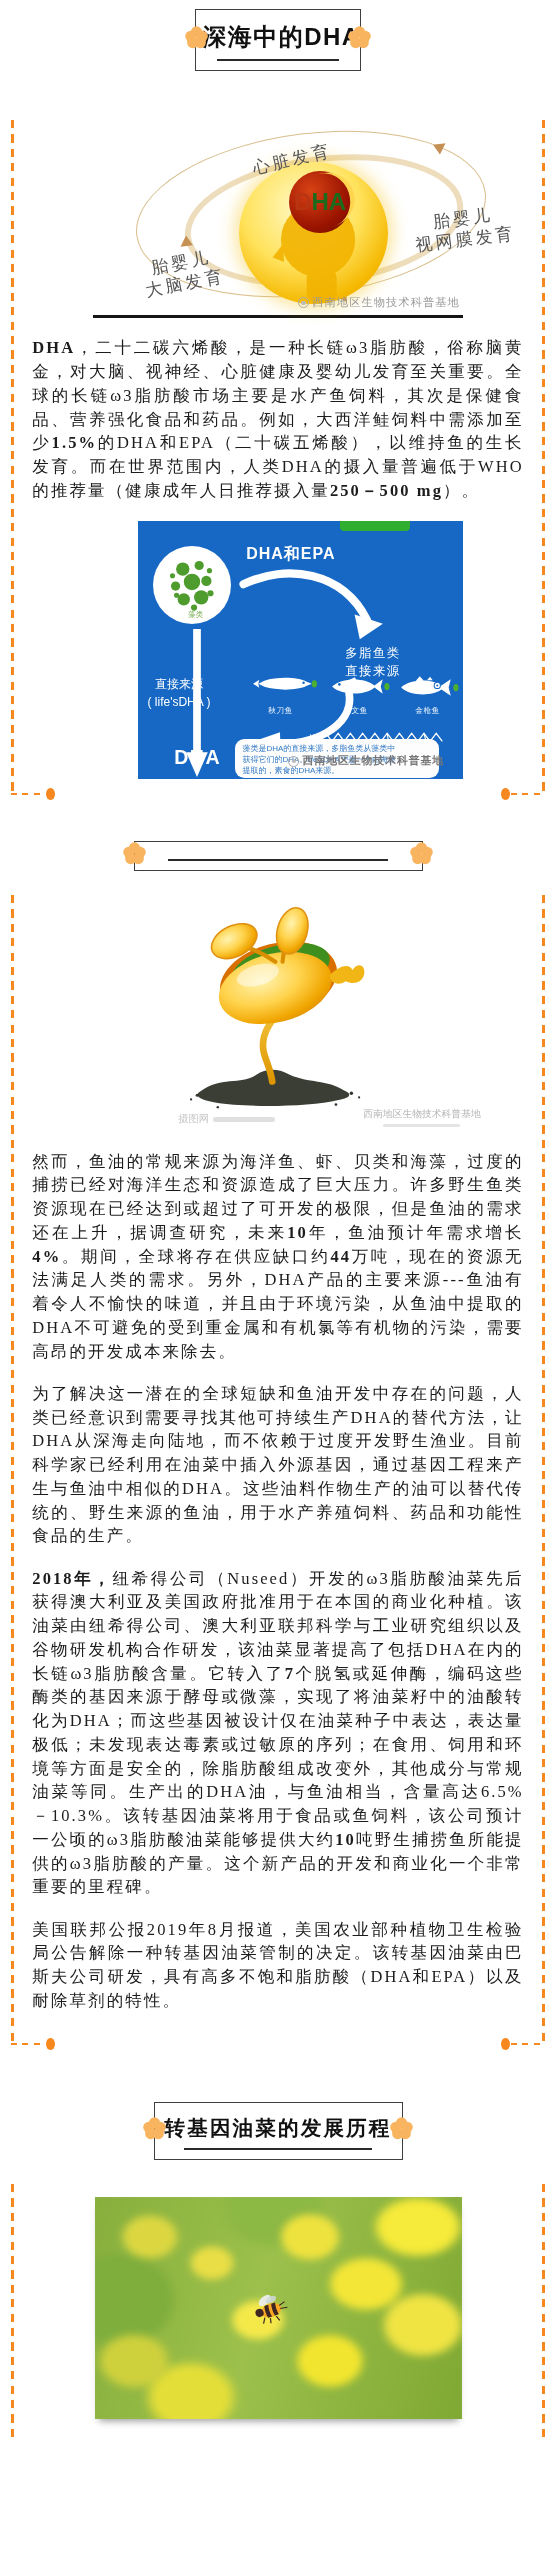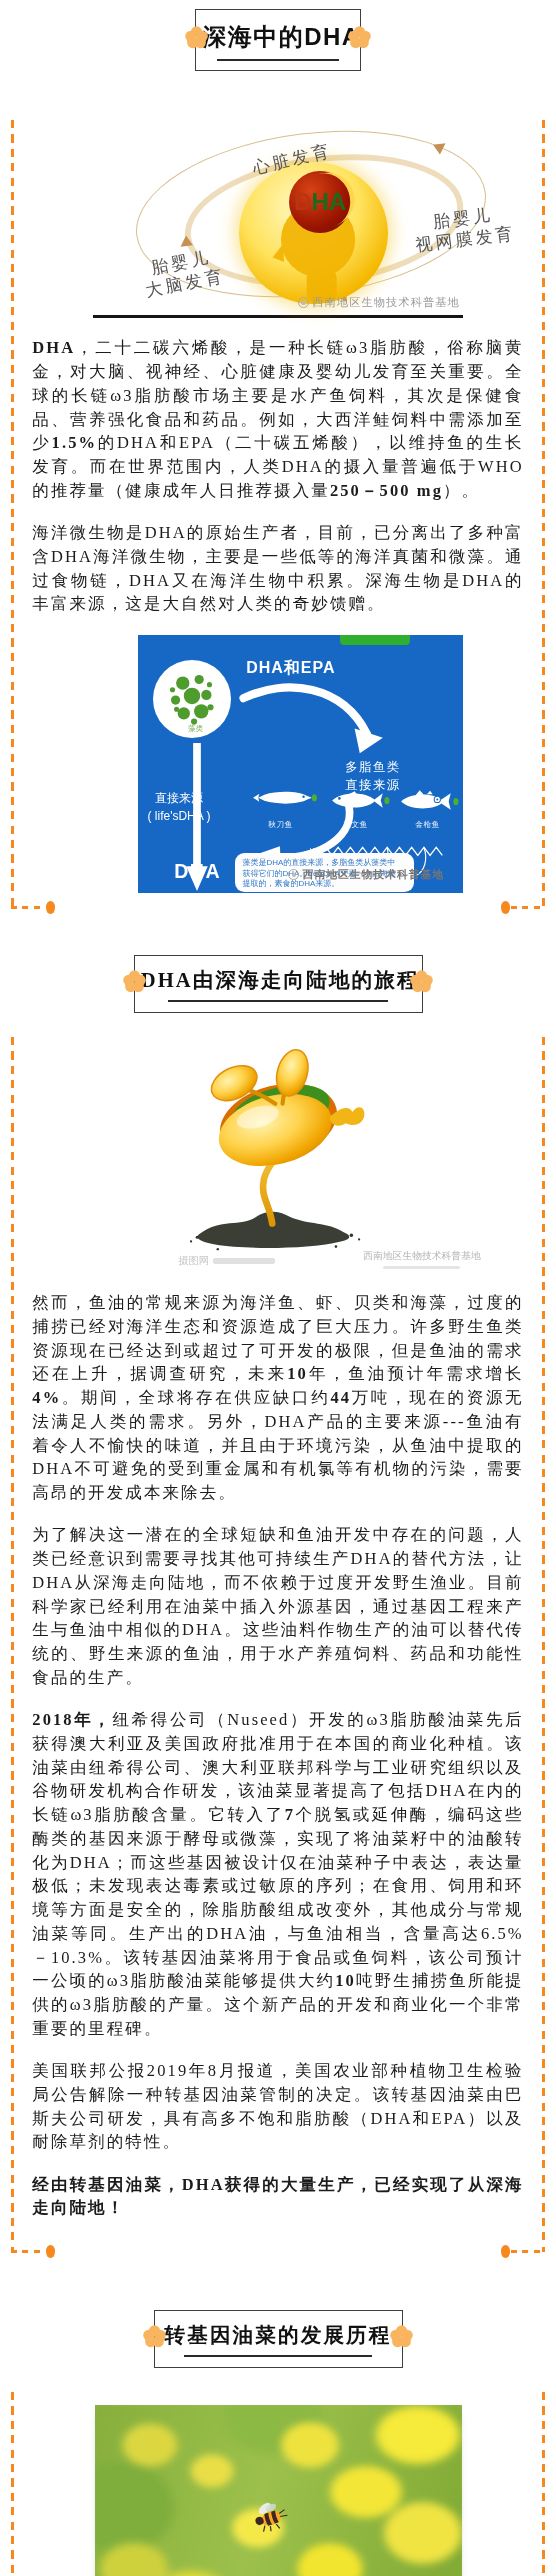--- a/index.html
+++ b/index.html
@@ -82,21 +82,21 @@
   .ig-varrow{position:absolute;left:47px;top:108px;}
   .ig-fish{position:absolute;top:154px;} .ig-fish svg{display:block;}
   .ig-f1{left:113px;} .ig-f2{left:190px;} .ig-f3{left:260px;}
   .ig-fish-label{position:absolute;top:185px;color:#eaf2fb;font-size:7.7px;letter-spacing:0.5px;
     font-family:Liberation Serif, serif;}
   .ig-fl1{left:130px;} .ig-fl2{left:205px;} .ig-fl3{left:277px;}
   .ig-arrow2{position:absolute;left:106px;top:170px;}
   .ig-chem{position:absolute;left:170px;top:200px;}
   .ig-dha{position:absolute;left:36px;top:225px;color:#fff;font-size:19.6px;font-weight:700;letter-spacing:1.5px;
     font-family:"Liberation Sans","DejaVu Sans",sans-serif;}
-  .ig-note{position:absolute;left:97px;top:218px;width:179px;height:39px;background:#fdfdfd;border-radius:9.3px;
+  .ig-note{position:absolute;left:97px;top:218px;width:204px;height:39px;background:#fdfdfd;border-radius:9.3px;
     padding:5.2px 7.2px;box-sizing:border-box;color:#3179c6;font-size:8px;line-height:1.35;
     font-family:"Liberation Sans","DejaVu Sans",sans-serif;}
   .wm-ig{position:absolute;left:150px;top:233px;color:#767676;font-size:10.8px;font-weight:700;z-index:3;}
 
   
   .sprout-wrap{position:relative;height:231px;margin-top:2.1px;}
   .sprout-svg{position:absolute;left:50%;top:4.1px;transform:translateX(-52%);}
   .wm-sprout-left{position:absolute;left:149px;bottom:5.2px;color:#c8c8c8;font-size:10.3px;}
   .wm-sprout-left .blurbar{display:inline-block;width:62px;height:5.2px;background:#e0e0e0;border-radius:2.1px;margin-left:4.1px;}
   .wm-sprout-right{position:absolute;left:334px;bottom:4.1px;color:#b5b5b5;font-size:9.8px;text-align:center;}
@@ -196,21 +196,20 @@
       <div class="wm wm-diagram">
         <span class="wm-ico"></span>
         <span>西南地区生物技术科普基地</span>
       </div>
     </div>
 
     <div class="divider"></div>
 
     <div class="text-group">
         <p class="body-para"><span class="b">DHA</span><span>，二十二碳六烯酸，是一种长链ω3脂肪酸，俗称脑黄金，对大脑、视神经、心脏健康及婴幼儿发育至关重要。全球的长链ω3脂肪酸市场主要是水产鱼饲料，其次是保健食品、营养强化食品和药品。例如，大西洋鲑饲料中需添加至少</span><span class="b">1.5%</span><span>的DHA和EPA（二十碳五烯酸），以维持鱼的生长发育。而在世界范围内，人类DHA的摄入量普遍低于WHO的推荐量（健康成年人日推荐摄入量</span><span class="b">250－500 mg</span><span>）。</span></p>
-        <p class="body-para"><span>海洋微生物是DHA的原始生产者，目前，已分离出了多种富含DHA海洋微生物，主要是一些低等的海洋真菌和微藻。通过食物链，DHA又在海洋生物中积累。深海生物是DHA的丰富来源，这是大自然对人类的奇妙馈赠。</span></p>
       </div>
 
     <div class="infographic">
       <div class="ig-pill"></div>
       <div class="ig-algae">
         <svg width="78" height="78" viewBox="0 0 152 152">
           <g fill="#4e9b2e">
             <circle cx="58" cy="45" r="13"></circle>
               <circle cx="90" cy="38" r="9"></circle>
               <circle cx="76" cy="70" r="16"></circle>
@@ -309,21 +308,20 @@
       <svg viewBox="0 0 40 40" width="25" height="25">
           <g fill="#f8b45f">
         <circle cx="20" cy="11" r="9"></circle>
             <circle cx="11" cy="18" r="9"></circle>
             <circle cx="29" cy="18" r="9"></circle>
         <circle cx="14" cy="28" r="9"></circle>
             <circle cx="26" cy="28" r="9"></circle>
           </g>
         </svg>
     </span>
-    <span class="title-text">DHA由深海走向陆地的旅程</span>
     <div class="title-underline"></div>
     <span class="flower fl-right">
       <svg viewBox="0 0 40 40" width="25" height="25">
           <g fill="#f8b45f">
         <circle cx="20" cy="11" r="9"></circle>
             <circle cx="11" cy="18" r="9"></circle>
             <circle cx="29" cy="18" r="9"></circle>
         <circle cx="14" cy="28" r="9"></circle>
             <circle cx="26" cy="28" r="9"></circle>
           </g>
@@ -382,21 +380,20 @@
         <span>西南地区生物技术科普基地</span>
         <span class="blurbar"></span>
       </div>
     </div>
 
     <div class="text-group">
         <p class="body-para"><span>然而，鱼油的常规来源为海洋鱼、虾、贝类和海藻，过度的捕捞已经对海洋生态和资源造成了巨大压力。许多野生鱼类资源现在已经达到或超过了可开发的极限，但是鱼油的需求还在上升，据调查研究，未来</span><span class="b">10</span><span>年，鱼油预计年需求增长</span><span class="b">4%</span><span>。期间，全球将存在供应缺口约</span><span class="b">44</span><span>万吨，现在的资源无法满足人类的需求。另外，DHA产品的主要来源---鱼油有着令人不愉快的味道，并且由于环境污染，从鱼油中提取的DHA不可避免的受到重金属和有机氯等有机物的污染，需要高昂的开发成本来除去。</span></p>
         <p class="body-para"><span>为了解决这一潜在的全球短缺和鱼油开发中存在的问题，人类已经意识到需要寻找其他可持续生产DHA的替代方法，让DHA从深海走向陆地，而不依赖于过度开发野生渔业。目前科学家已经利用在油菜中插入外源基因，通过基因工程来产生与鱼油中相似的DHA。这些油料作物生产的油可以替代传统的、野生来源的鱼油，用于水产养殖饲料、药品和功能性食品的生产。</span></p>
         <p class="body-para"><span class="b">2018年，</span><span>纽希得公司（Nuseed）开发的ω3脂肪酸油菜先后获得澳大利亚及美国政府批准用于在本国的商业化种植。该油菜由纽希得公司、澳大利亚联邦科学与工业研究组织以及谷物研发机构合作研发，该油菜显著提高了包括DHA在内的长链ω3脂肪酸含量。它转入了</span><span class="b">7</span><span>个脱氢或延伸酶，编码这些酶类的基因来源于酵母或微藻，实现了将油菜籽中的油酸转化为DHA；而这些基因被设计仅在油菜种子中表达，表达量极低；未发现表达毒素或过敏原的序列；在食用、饲用和环境等方面是安全的，除脂肪酸组成改变外，其他成分与常规油菜等同。生产出的DHA油，与鱼油相当，含量高达6.5%－10.3%。该转基因油菜将用于食品或鱼饲料，该公司预计一公顷的ω3脂肪酸油菜能够提供大约</span><span class="b">10</span><span>吨野生捕捞鱼所能提供的ω3脂肪酸的产量。这个新产品的开发和商业化一个非常重要的里程碑。</span></p>
         <p class="body-para"><span>美国联邦公报2019年8月报道，美国农业部种植物卫生检验局公告解除一种转基因油菜管制的决定。该转基因油菜由巴斯夫公司研发，具有高多不饱和脂肪酸（DHA和EPA）以及耐除草剂的特性。</span></p>
-        <p class="body-para"><span class="b">经由转基因油菜，DHA获得的大量生产，已经实现了从深海走向陆地！</span></p>
       </div>
 
     <div class="foot fl">
         <span class="dash"></span>
         <span class="dot"></span>
       </div>
     <div class="foot fr">
         <span class="dash"></span>
         <span class="dot"></span>
       </div>

